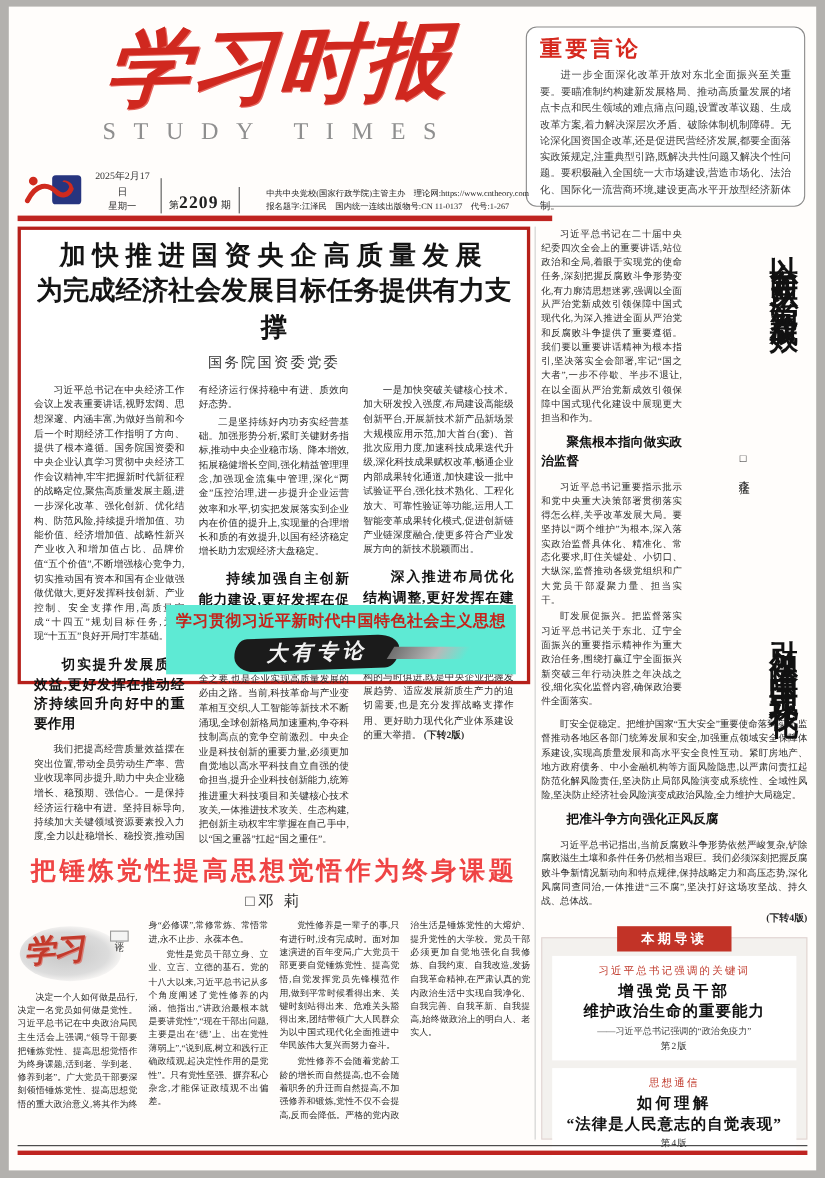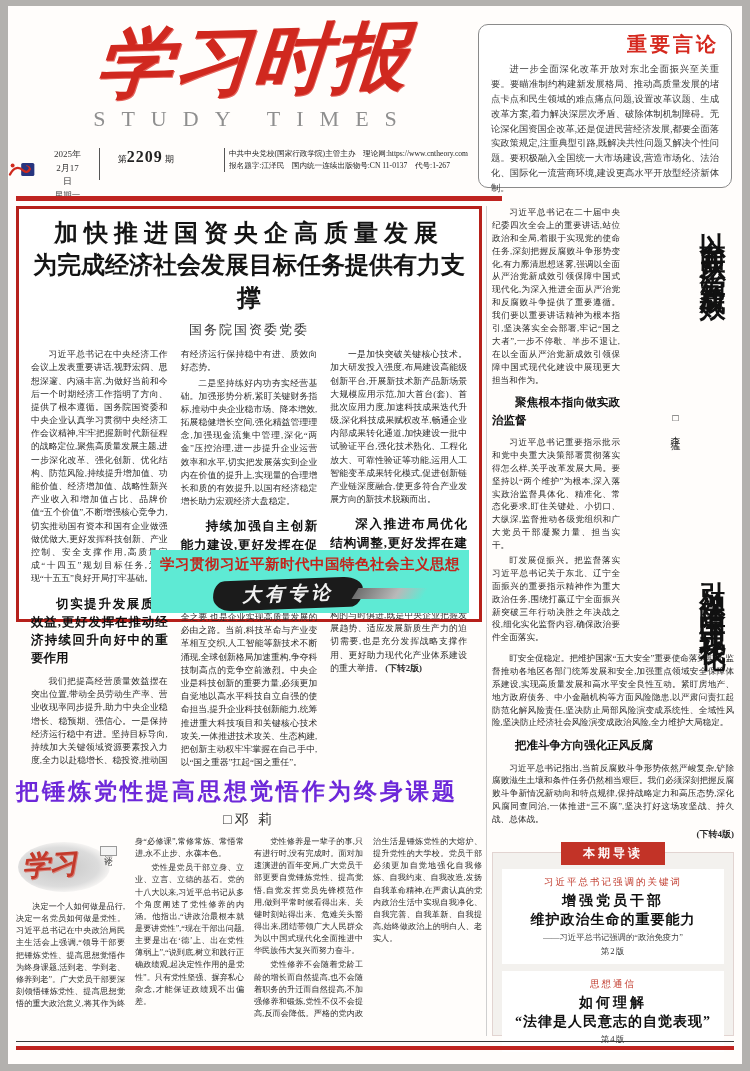--- a/index.html
+++ b/index.html
@@ -7,32 +7,32 @@
   body { background:#b3b1ae; font-family:"Liberation Serif","DejaVu Serif",serif; color:#222; position:relative; overflow:hidden; }
   .page { position:absolute; left:8px; top:6px; width:734px; height:1058px; background:#fffdfb; }
 
   
   .masthead { position:absolute; left:30px; top:8px; width:430px; height:130px; text-align:center; }
   .mast-title { display:inline-block; font-size:76px; line-height:92px; font-weight:bold; font-style:italic; color:#d0281f; letter-spacing:2px; transform:skewX(-6deg) rotate(-1.5deg); text-shadow:1px 1px 0 #e5645c; }
   .mast-sub { font-size:22px; letter-spacing:16px; color:#8f8f8f; margin-top:0px; font-family:"Liberation Serif",serif; }
 
   
   .quotes-box { position:absolute; left:470px; top:18px; width:254px; height:164px; border:1px solid #8a8a8a; border-radius:10px; padding:5px 12px; background:#fff; }
-  .quotes-title { text-align:right; font-size:20px; font-weight:bold; color:#d5281e; letter-spacing:3px; margin:1px 0 4px; font-family:"Liberation Sans",sans-serif; }
+  .quotes-title { text-align:left; font-size:20px; font-weight:bold; color:#d5281e; letter-spacing:3px; margin:1px 0 4px; font-family:"Liberation Sans",sans-serif; }
   .quotes-body { font-size:9.3px; line-height:1.6; text-align:justify; text-indent:2em; color:#3a3a3a; }
 
   
-  .info-bar { position:absolute; left:0; top:142px; width:460px; height:46px; display:flex; align-items:flex-start; gap:18px; }
+  .info-bar { position:absolute; left:13px; top:142px; width:460px; height:46px; display:flex; align-items:flex-end; gap:7px; }
   .date-block { width:78px; text-align:center; line-height:1.5; }
   .date-line { font-size:9px; color:#333; }
   .weekday-line { font-size:8.5px; color:#333; }
   .vdiv { width:1px; height:32px; background:#555; }
   .issue { font-size:9px; color:#222; white-space:nowrap; }
   .issue b { font-size:16px; font-weight:bold; letter-spacing:1px; }
-  .pub { font-size:7.6px; line-height:1.55; color:#222; border-left:1px solid #555; padding-left:4px; white-space:nowrap;margin-left:32px; }
+  .pub { font-size:7.6px; line-height:1.55; color:#222; border-left:1px solid #555; padding-left:24px; white-space:nowrap; }
 
   .red-rule-top { position:absolute; left:8px; top:190px; width:486px; height:5px; background:#bf2420; }
 
   
   .lead-box { position:absolute; left:8px; top:200px; width:466px; height:416px; border:3px solid #b6201a; background:#fff; padding:8px 12px; }
   .lead-h1 { text-align:center; font-weight:bold; color:#141414; font-size:24px; line-height:1.35; }
   .lead-h1 .l1 { letter-spacing:6px; display:block; }
   .lead-h1 .l2 { letter-spacing:0px; display:block; }
   .lead-byline { text-align:center; font-size:13px; color:#333; margin:7px 0 9px; letter-spacing:2px; }
   .lead-cols { column-count:3; column-gap:13px; column-fill:auto; height:436px; font-size:8.8px; line-height:1.5; text-align:justify; color:#2b2b2b; overflow:hidden; }
@@ -63,21 +63,21 @@
   .digest-card { background:#fff; margin:16px 9px 0; padding:7px 4px 6px; text-align:center; }
   .digest-card + .digest-card { margin-top:7px;text-align:center; }
   .digest-tag { color:#c0392b; font-size:9.5px; letter-spacing:2px; margin-bottom:3px; }
   .digest-t1 { font-size:14px; font-weight:bold; letter-spacing:3px; color:#111; }
   .digest-t2 { font-size:14px; font-weight:bold; letter-spacing:1px; color:#111; margin-top:1px; }
   .digest-note { font-size:8.3px; color:#444; margin-top:3px; }
   .digest-page { font-size:8.6px; color:#333; margin-top:3px; letter-spacing:1px; }
 
   
   .bottom-article { position:absolute; left:8px; top:770px; width:466px; height:262px; }
-  .bottom-h2 { font-size:23px; font-weight:bold; letter-spacing:3px; color:#6d28d9; }
+  .bottom-h2 { text-align:center; font-size:23px; font-weight:bold; letter-spacing:3px; color:#ef4444; }
   .bottom-byline { text-align:center; font-size:14px; color:#333; margin:4px 0 7px; letter-spacing:3px; }
   .bcols { column-count:4; column-gap:10px; column-fill:auto; height:192px; font-size:8.1px; line-height:1.5; text-align:justify; color:#2b2b2b; overflow:hidden; }
   .bcols p { text-indent:2em; margin-bottom:2px; }
   .stamp { width:100%; height:58px; position:relative; margin:2px 0 5px; break-inside:avoid; }
   .stamp-blob { position:absolute; left:2px; top:4px; width:92px; height:50px; background:radial-gradient(ellipse at 45% 50%, #c6c6c6 0%, #dcdcdc 55%, rgba(220,220,220,0) 78%); border-radius:50%; }
   .stamp-main { position:absolute; left:6px; top:6px; font-size:28px; font-weight:bold; font-style:italic; color:#c33a2c; letter-spacing:-1px; transform:rotate(-4deg); text-shadow:1px 1px 0 #d98078; }
   .stamp-sub { position:absolute; right:8px; top:8px; writing-mode:vertical-rl; text-orientation:upright; font-size:8.5px; color:#555; border:1px solid #9a9a9a; background:#f4f4f4; padding:2px 1px; letter-spacing:2px; }
 
   .thin-rule-bottom { position:absolute; left:8px; top:1035px; width:718px; height:1px; background:#3a3a3a; }
   .red-rule-bottom { position:absolute; left:8px; top:1040px; width:718px; height:4px; background:#bf2420; }

